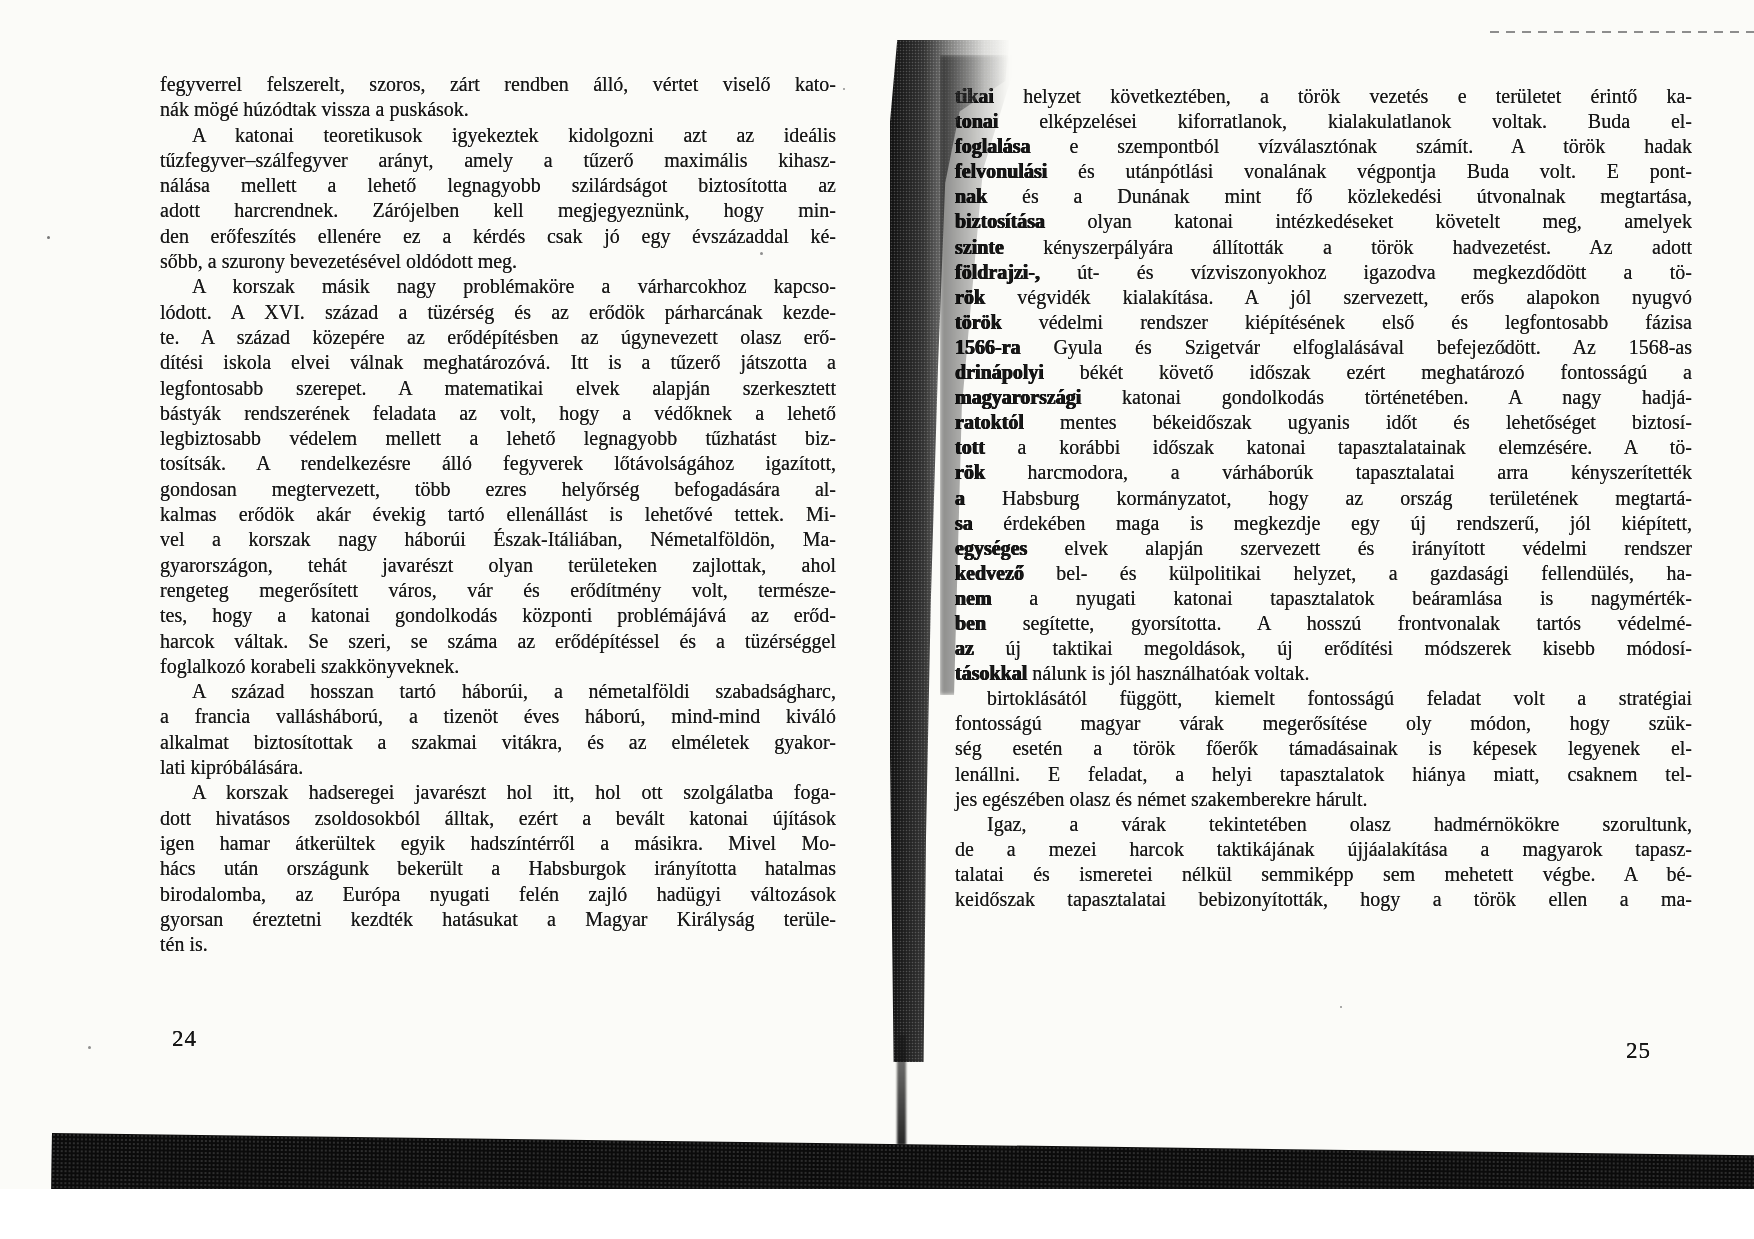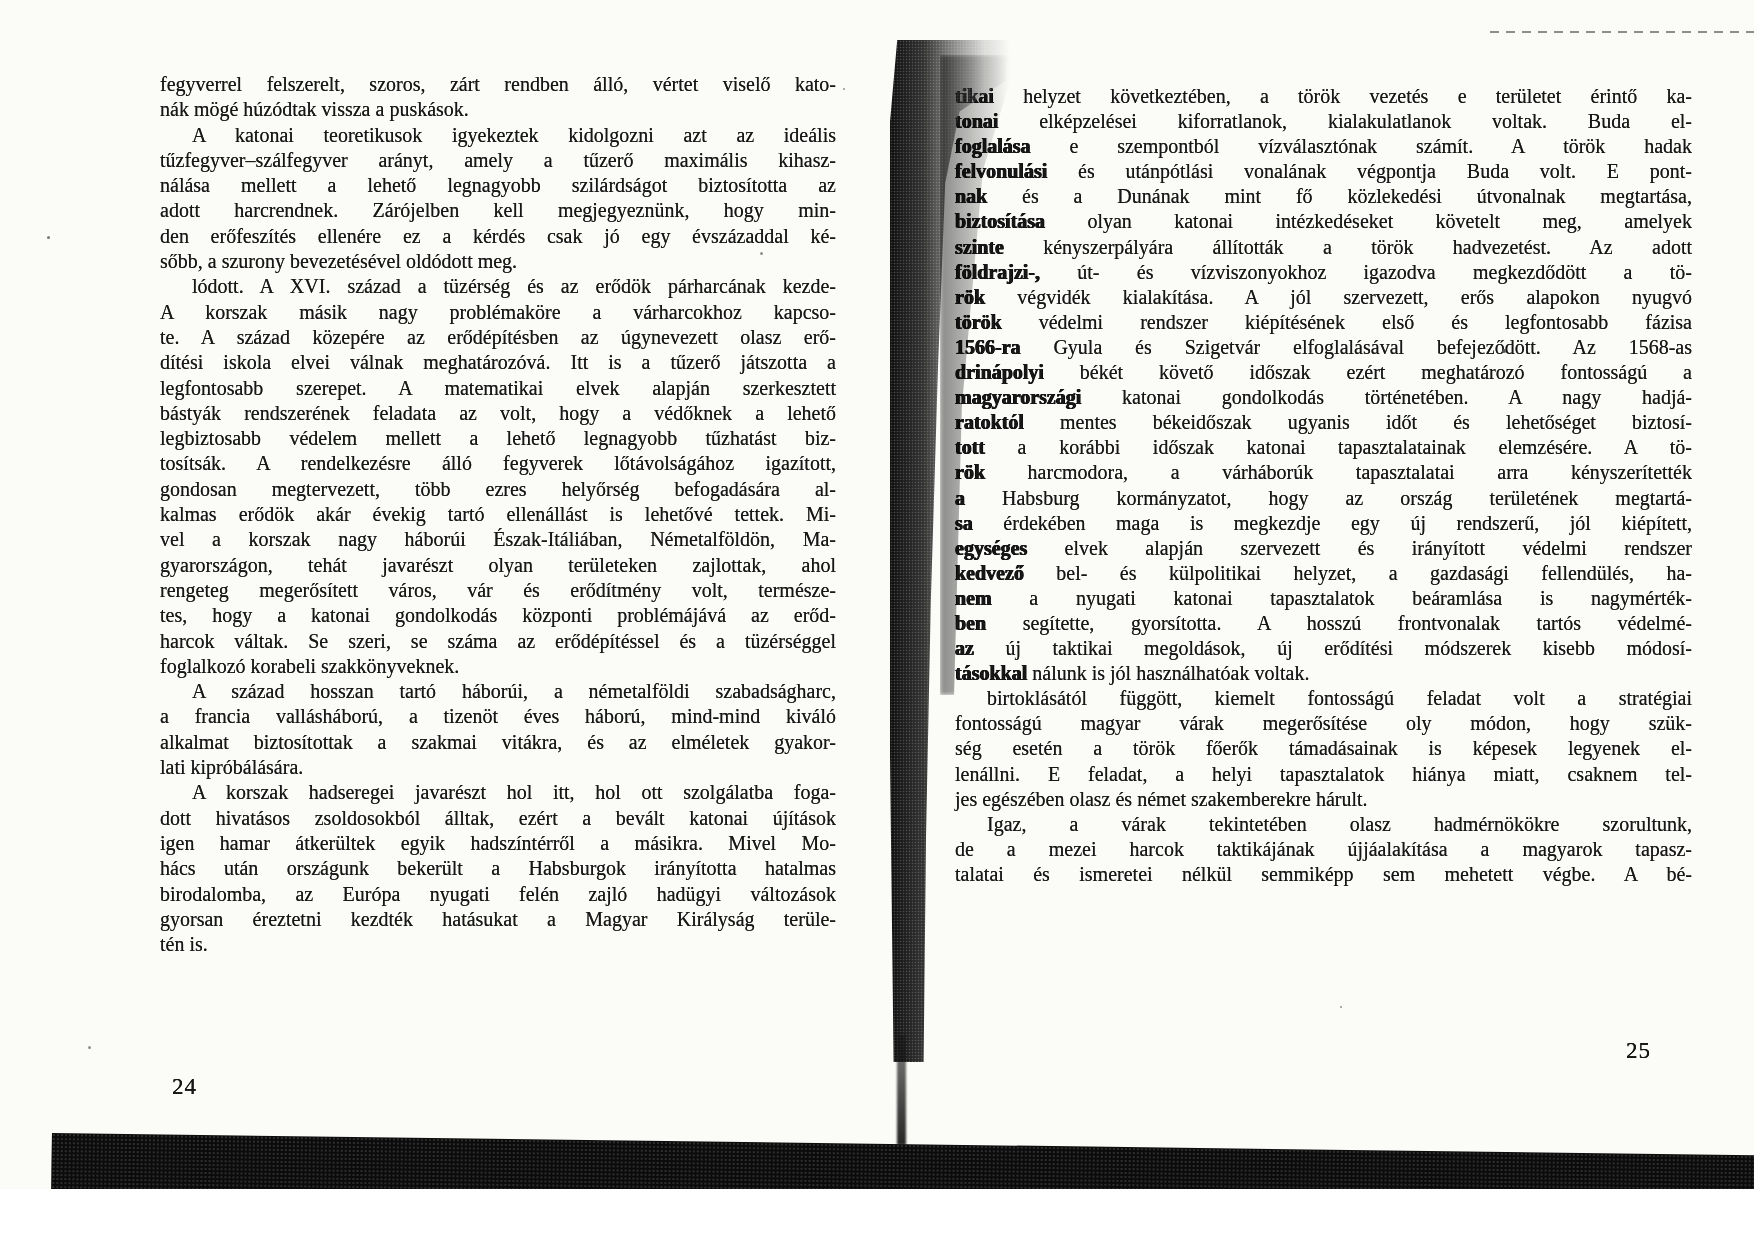--- a/index.html
+++ b/index.html
@@ -13,21 +13,21 @@
   .text-block { position:absolute; font-size:20px; text-shadow:0 0 0.35px rgba(10,10,10,0.75); }
   #left-text  { left:160px; top:72px;  width:676px; line-height:25.3px; }
   #right-text { left:955px; top:84px;  width:737px; line-height:25.1px; }
   .para { margin:0; }
   .line { text-align:justify; text-align-last:justify; }
   .line.endline { text-align-last:left; }
   .para.indent .line:first-child { text-indent:32px; }
   .smudge-word { font-weight:bold; text-shadow:0.5px 0 0 #000, -0.4px 0 0 #000; }
 
   .pagenum { position:absolute; font-size:23px; letter-spacing:1px; text-shadow:0 0 0.4px #000; }
-  #num-left  { left:172px;  top:1074px; }
+  #num-left  { left:172px;  top:1026px; }
   #num-right { left:1626px; top:1038px; }
 
   
   .gutter-band {
     position:absolute; left:890px; top:40px; width:120px; height:1022px;
     background:
       radial-gradient(circle, rgba(245,245,245,0.22) 0.6px, transparent 1.1px),
       linear-gradient(to right, rgba(8,8,8,0.97) 0%, rgba(22,22,22,0.88) 28%,
         rgba(60,60,60,0.55) 55%, rgba(120,120,120,0.25) 78%, rgba(150,150,150,0) 100%);
     background-size:3px 3px, 100% 100%;
@@ -91,22 +91,22 @@
       </div>
       <div class="para indent">
         <div class="line">A katonai teoretikusok igyekeztek kidolgozni azt az ideális</div>
         <div class="line">tűzfegyver–szálfegyver arányt, amely a tűzerő maximális kihasz-</div>
         <div class="line">nálása mellett a lehető legnagyobb szilárdságot biztosította az</div>
         <div class="line">adott harcrendnek. Zárójelben kell megjegyeznünk, hogy min-</div>
         <div class="line">den erőfeszítés ellenére ez a kérdés csak jó egy évszázaddal ké-</div>
         <div class="line endline">sőbb, a szurony bevezetésével oldódott meg.</div>
       </div>
       <div class="para indent">
+        <div class="line">A korszak másik nagy problémaköre a várharcokhoz kapcso-</div>
         <div class="line">lódott. A XVI. század a tüzérség és az erődök párharcának kezde-</div>
-        <div class="line">A korszak másik nagy problémaköre a várharcokhoz kapcso-</div>
         <div class="line">te. A század közepére az erődépítésben az úgynevezett olasz erő-</div>
         <div class="line">dítési iskola elvei válnak meghatározóvá. Itt is a tűzerő játszotta a</div>
         <div class="line">legfontosabb szerepet. A matematikai elvek alapján szerkesztett</div>
         <div class="line">bástyák rendszerének feladata az volt, hogy a védőknek a lehető</div>
         <div class="line">legbiztosabb védelem mellett a lehető legnagyobb tűzhatást biz-</div>
         <div class="line">tosítsák. A rendelkezésre álló fegyverek lőtávolságához igazított,</div>
         <div class="line">gondosan megtervezett, több ezres helyőrség befogadására al-</div>
         <div class="line">kalmas erődök akár évekig tartó ellenállást is lehetővé tettek. Mi-</div>
         <div class="line">vel a korszak nagy háborúi Észak-Itáliában, Németalföldön, Ma-</div>
         <div class="line">gyarországon, tehát javarészt olyan területeken zajlottak, ahol</div>
@@ -162,20 +162,21 @@
         <div class="line">birtoklásától függött, kiemelt fontosságú feladat volt a stratégiai</div>
         <div class="line">fontosságú magyar várak megerősítése oly módon, hogy szük-</div>
         <div class="line">ség esetén a török főerők támadásainak is képesek legyenek el-</div>
         <div class="line">lenállni. E feladat, a helyi tapasztalatok hiánya miatt, csaknem tel-</div>
         <div class="line endline">jes egészében olasz és német szakemberekre hárult.</div>
       </div>
       <div class="para indent">
         <div class="line">Igaz, a várak tekintetében olasz hadmérnökökre szorultunk,</div>
         <div class="line">de a mezei harcok taktikájának újjáalakítása a magyarok tapasz-</div>
         <div class="line">talatai és ismeretei nélkül semmiképp sem mehetett végbe. A bé-</div>
+        <div class="line">keidőszak tapasztalatai bebizonyították, hogy a török ellen a ma-</div>
       </div>
     </div>
 
   <div class="pagenum" id="num-left">24</div>
   <div class="pagenum" id="num-right">25</div>
 
   <div class="gutter-band"></div>
   <div class="gutter-smear"></div>
   <div class="gutter-tail"></div>
 

